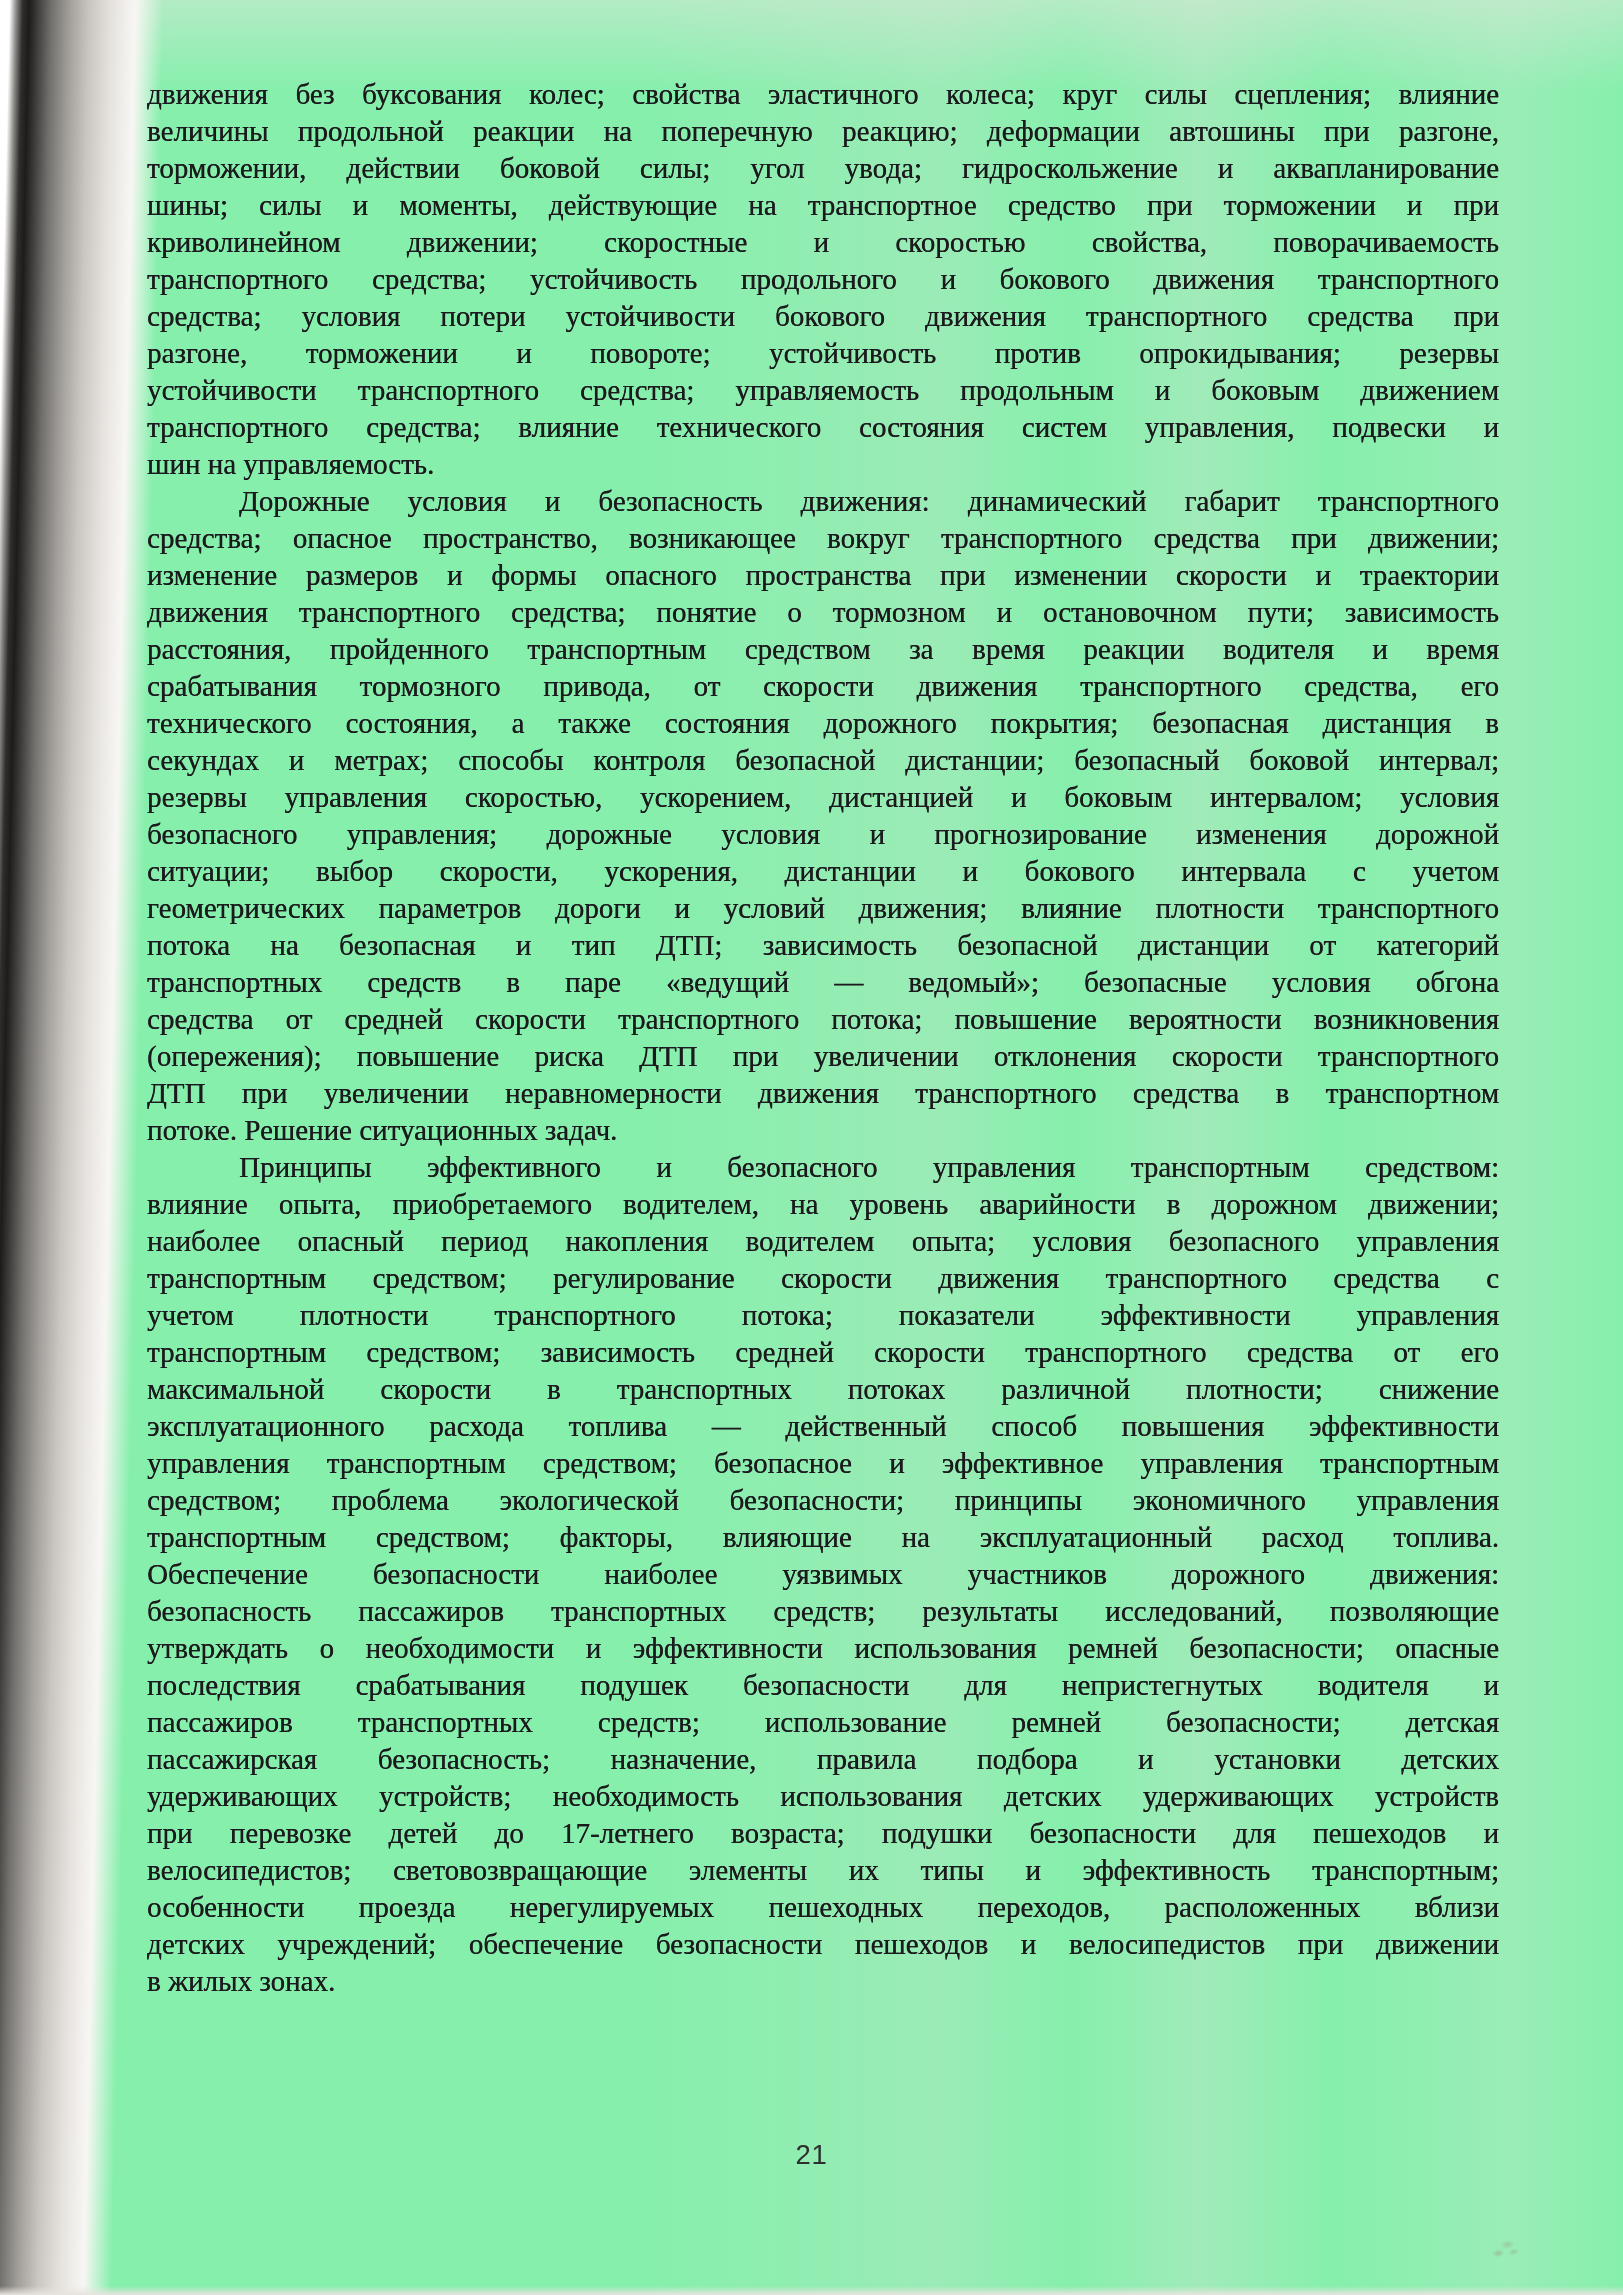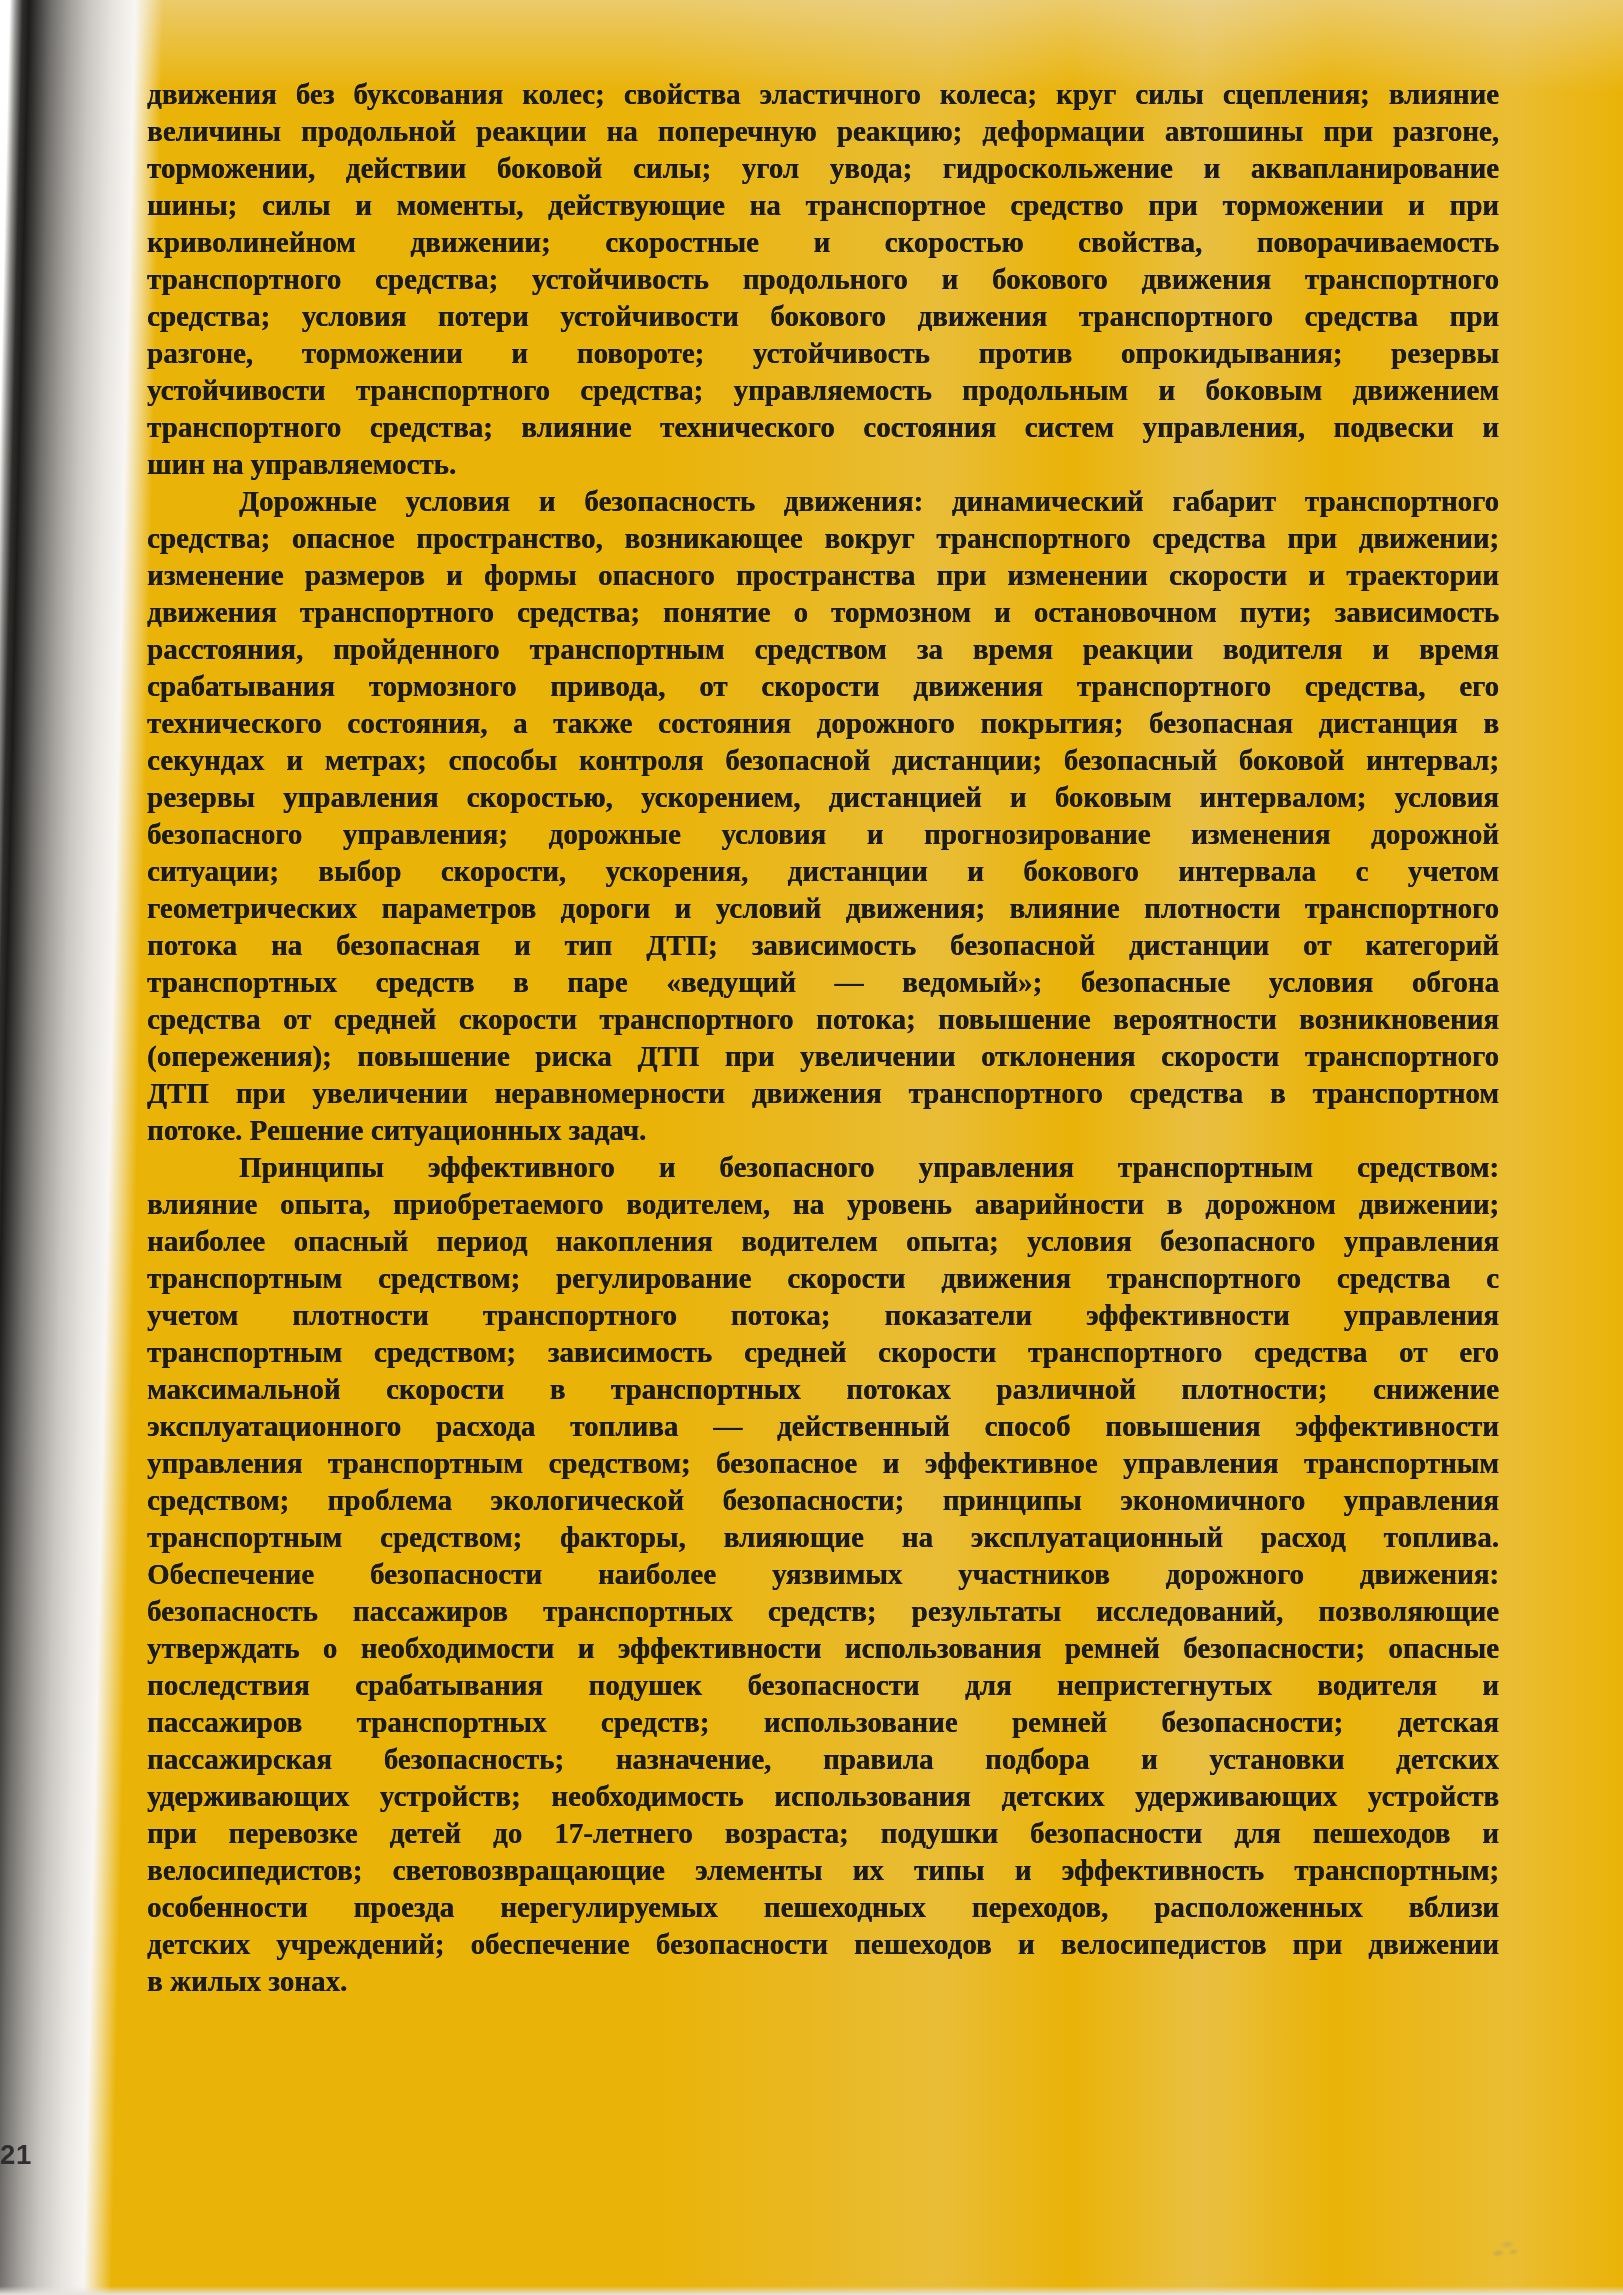--- a/index.html
+++ b/index.html
@@ -99,31 +99,31 @@
     text-shadow: 0.3px 0 0 currentColor, 0 -1.3px 0.7px rgba(170,218,228,0.12);
   }
   .line.last { text-align-last: left; }
   .line.indent { text-indent: 92px; }
   
   .page-number {
     position: absolute;
     left: 0;
     top: 2139px;
     width: 100%;
-    text-align: left;
+    text-align: center;
     font-family: "Liberation Sans", sans-serif;
     font-size: 27.5px;
     color: #2e2e30;
     letter-spacing: 0.7px;
   }
 </style>
 </head>
 <body>
 
-<div class="page" style="background: #eab308; font-weight: bold;">
+<div class="page" style="background: #86efac;">
   <div class="paper-shade-top"></div>
   <div class="paper-shade-vertical"></div>
   <div class="scan-shadow-left"></div>
 
   <div class="text-block">
       <div class="para">
         <div class="line">движения без буксования колес; свойства эластичного колеса; круг силы сцепления; влияние</div>
         <div class="line">величины продольной реакции на поперечную реакцию; деформации автошины при разгоне,</div>
         <div class="line">торможении, действии боковой силы; угол увода; гидроскольжение и аквапланирование</div>
         <div class="line">шины; силы и моменты, действующие на транспортное средство при торможении и при</div>

